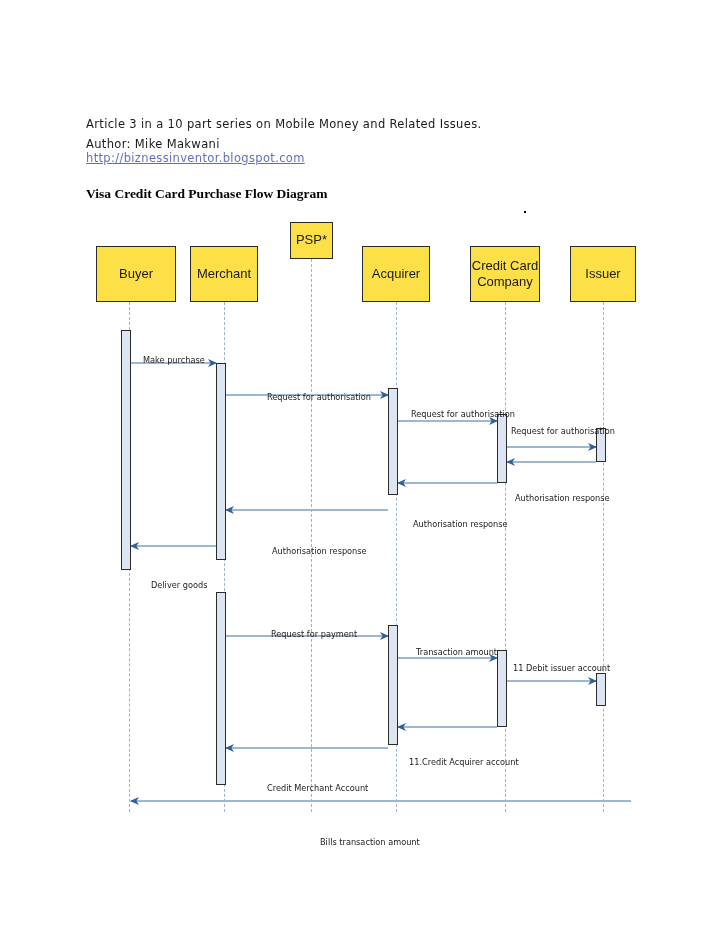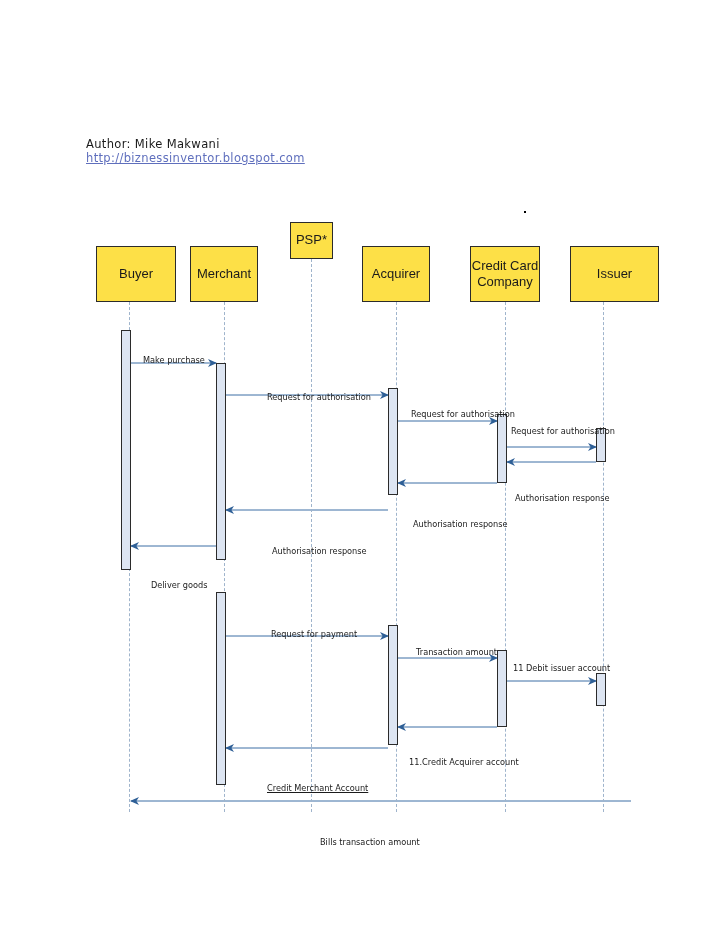--- a/index.html
+++ b/index.html
@@ -80,22 +80,24 @@
     white-space:nowrap;
     margin-top:19px;
   }
   svg.arrows{position:absolute;left:0;top:0;width:728px;height:942px;overflow:visible;}
 </style>
 </head>
 <body>
 
 <div class="page">
 
+  <div class="meta l1">Article 3 in a 10 part series on Mobile Money and Related Issues.</div>
   <div class="meta l2">Author: Mike Makwani</div>
   <div class="link">http://biznessinventor.blogspot.com</div>
+  <div class="sec-title">Visa Credit Card Purchase Flow Diagram</div>
   <div class="stray-dot"></div>
 
   <div id="diagram">
     <svg class="arrows" xmlns="http://www.w3.org/2000/svg">
       <defs>
         <marker id="ah-r" markerWidth="9" markerHeight="9" refX="8" refY="4.5" orient="auto">
           <path d="M0,0.6 L9,4.5 L0,8.4 L2.6,4.5 Z" fill="#2e5f96"></path>
         </marker>
         <marker id="ah-l" markerWidth="9" markerHeight="9" refX="8" refY="4.5" orient="auto">
           <path d="M0,0.6 L9,4.5 L0,8.4 L2.6,4.5 Z" fill="#2e5f96"></path>
@@ -123,21 +125,21 @@
         <div class="actor-box" style="left: 96px; top: 246px; width: 80px; height: 56px;">Buyer</div>
         <div class="lifeline" style="left: 224px; top: 302px; height: 510px;"></div>
         <div class="actor-box" style="left: 190px; top: 246px; width: 68px; height: 56px;">Merchant</div>
         <div class="lifeline" style="left: 311px; top: 259px; height: 553px;"></div>
         <div class="actor-box" style="left: 290px; top: 222px; width: 43px; height: 37px;">PSP*</div>
         <div class="lifeline" style="left: 396px; top: 302px; height: 510px;"></div>
         <div class="actor-box" style="left: 362px; top: 246px; width: 68px; height: 56px;">Acquirer</div>
         <div class="lifeline" style="left: 505px; top: 302px; height: 510px;"></div>
         <div class="actor-box" style="left: 470px; top: 246px; width: 70px; height: 56px;">Credit Card Company</div>
         <div class="lifeline" style="left: 603px; top: 302px; height: 510px;"></div>
-        <div class="actor-box" style="left: 570px; top: 246px; width: 89px; height: 56px;">Issuer</div>
+        <div class="actor-box" style="left: 570px; top: 246px; width: 66px; height: 56px;">Issuer</div>
       </div>
     <div id="act-layer">
         <div class="act-bar" style="left: 121px; top: 330px; width: 10px; height: 240px;"></div>
         <div class="act-bar" style="left: 216px; top: 363px; width: 10px; height: 197px;"></div>
         <div class="act-bar" style="left: 388px; top: 388px; width: 10px; height: 107px;"></div>
         <div class="act-bar" style="left: 497px; top: 414px; width: 10px; height: 69px;"></div>
         <div class="act-bar" style="left: 596px; top: 428px; width: 10px; height: 34px;"></div>
         <div class="act-bar" style="left: 216px; top: 592px; width: 10px; height: 193px;"></div>
         <div class="act-bar" style="left: 388px; top: 625px; width: 10px; height: 120px;"></div>
         <div class="act-bar" style="left: 497px; top: 650px; width: 10px; height: 77px;"></div>
@@ -149,18 +151,18 @@
         <div class="msg-label" style="left: 411px; top: 390px;">Request for authorisation</div>
         <div class="msg-label" style="left: 511px; top: 407px;">Request for authorisation</div>
         <div class="msg-label" style="left: 515px; top: 474px;">Authorisation response</div>
         <div class="msg-label" style="left: 413px; top: 500px;">Authorisation response</div>
         <div class="msg-label" style="left: 272px; top: 527px;">Authorisation response</div>
         <div class="msg-label" style="left: 151px; top: 561px;">Deliver goods</div>
         <div class="msg-label" style="left: 271px; top: 610px;">Request for payment</div>
         <div class="msg-label" style="left: 416px; top: 628px;">Transaction amount</div>
         <div class="msg-label" style="left: 513px; top: 644px;">11 Debit issuer account</div>
         <div class="msg-label" style="left: 409px; top: 738px;">11.Credit Acquirer account</div>
-        <div class="msg-label" style="left: 267px; top: 764px; text-decoration: underline;">Credit Merchant Account</div>
+        <div class="msg-label" style="left: 267px; top: 764px;">Credit Merchant Account</div>
         <div class="msg-label" style="left: 320px; top: 818px;">Bills transaction amount</div>
       </div>
   </div>
 
 </div>
 
 </body></html>

